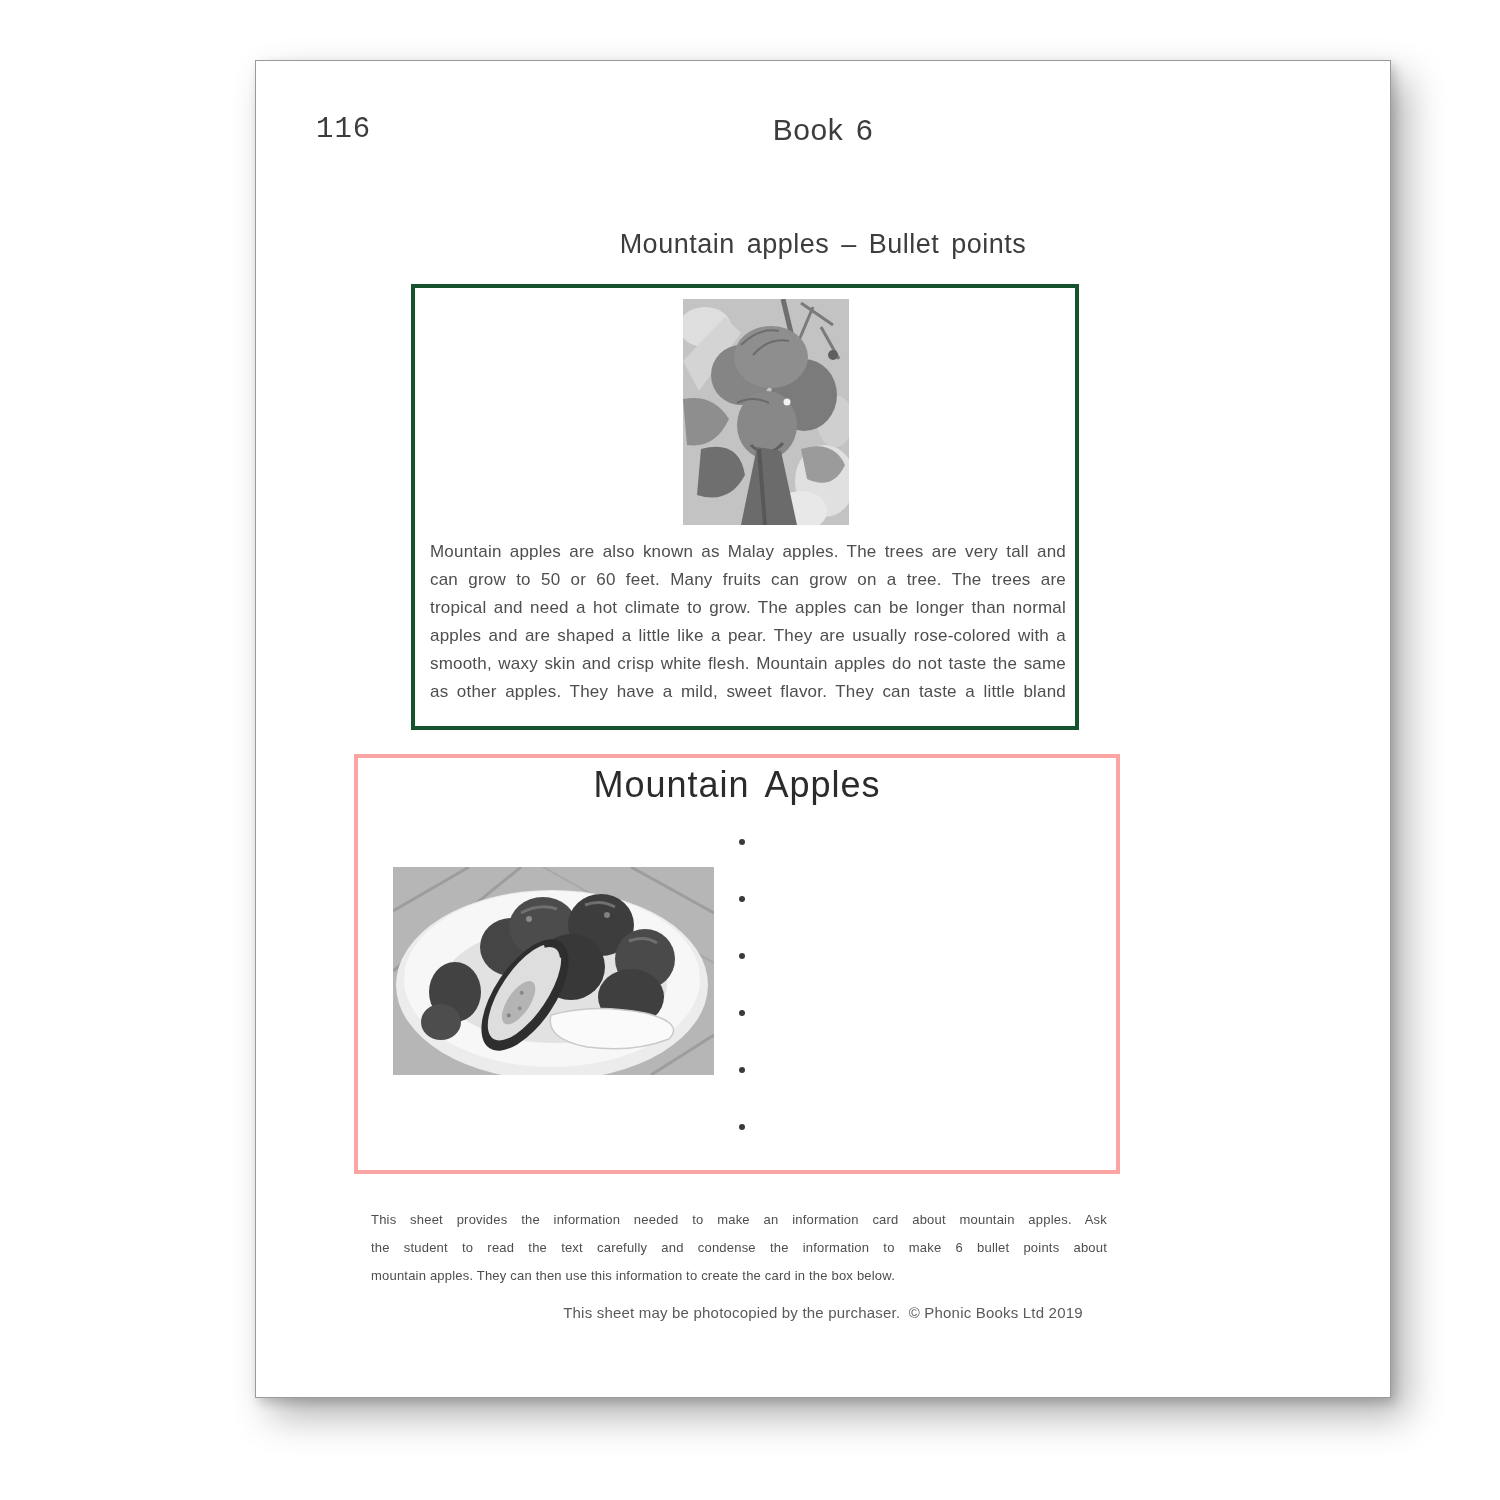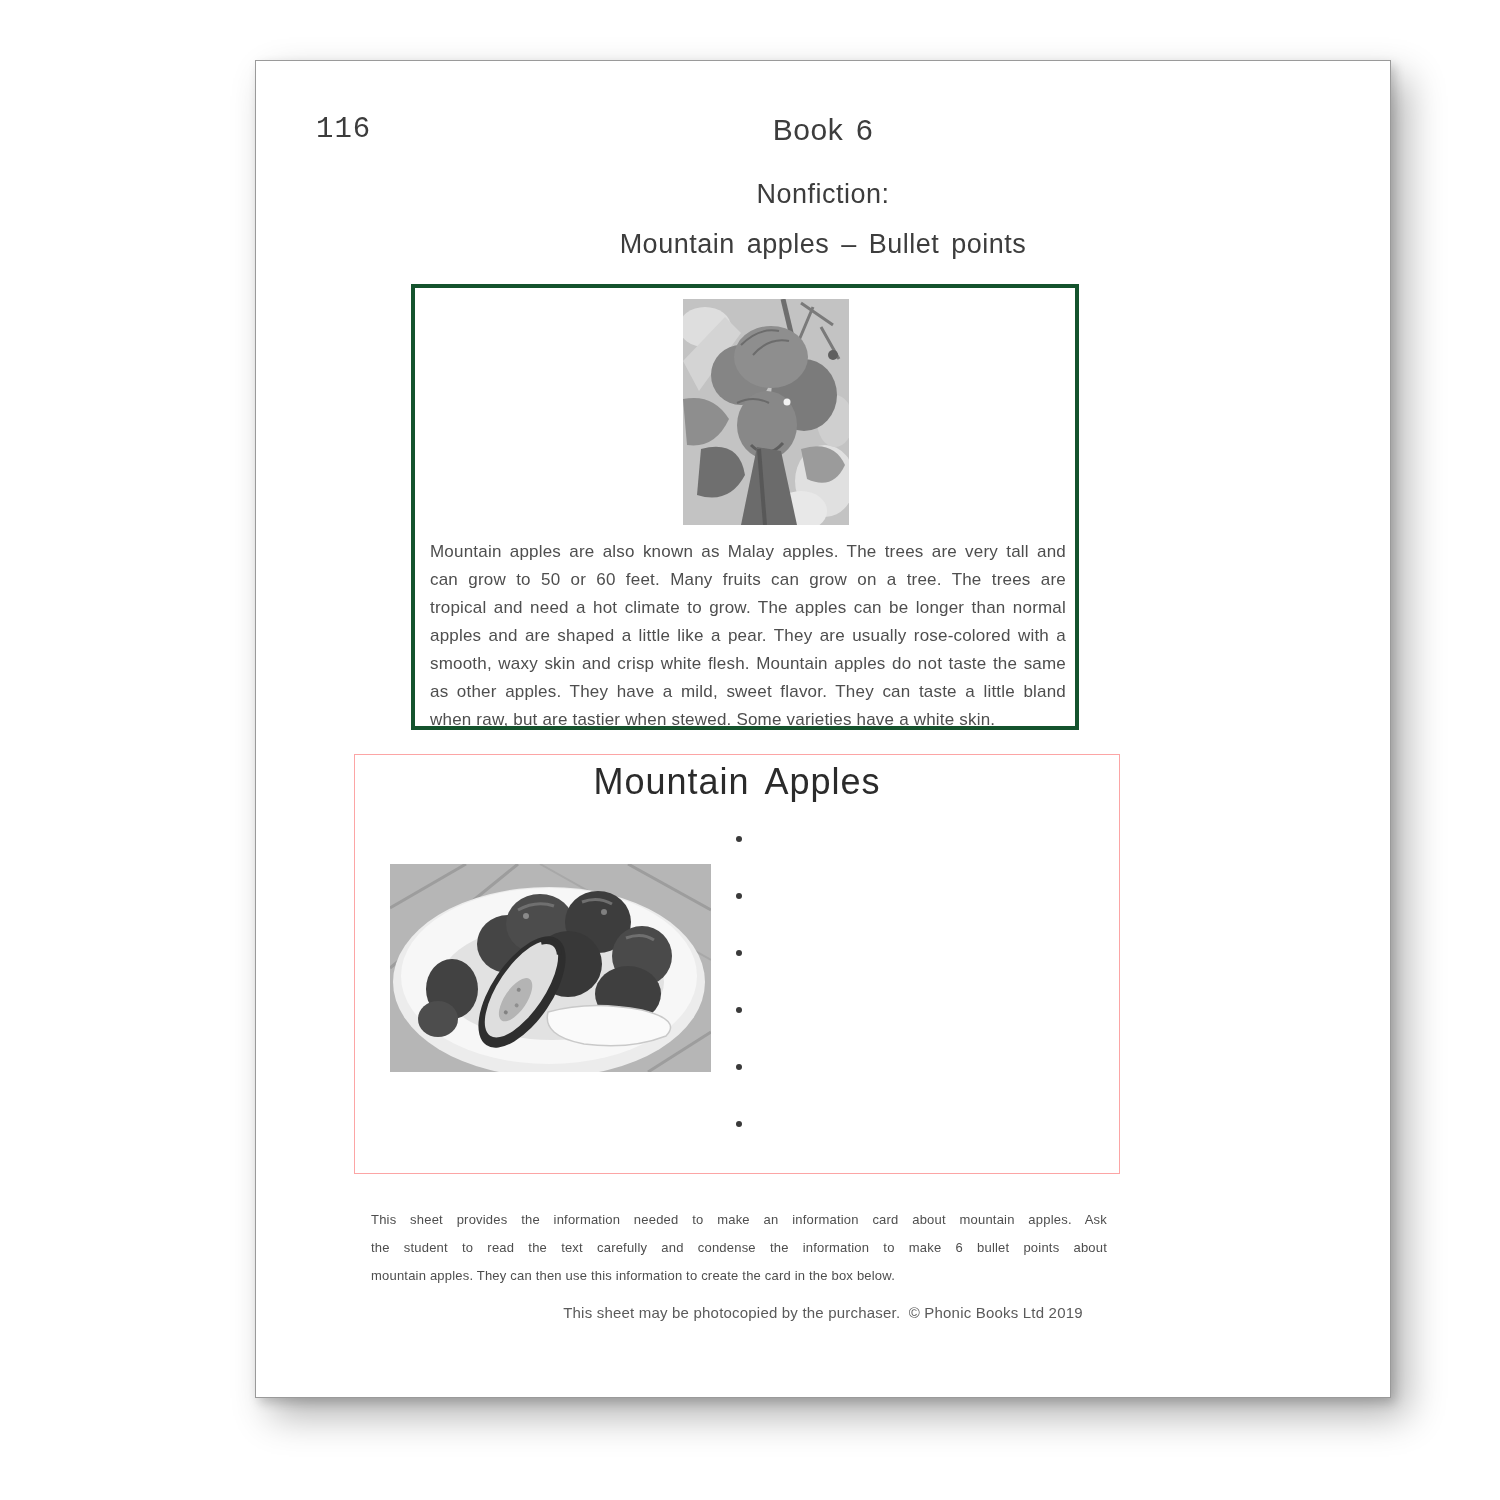--- a/index.html
+++ b/index.html
@@ -81,21 +81,21 @@
   .pline { text-align: justify; text-align-last: justify; white-space: normal; }
   .pline.last { text-align-last: left; }
 
   
   .card {
     position: absolute;
     left: 98px;
     top: 693px;
     width: 766px;
     height: 420px;
-    border: 1px solid #fca5a5;
+    border: 4px solid #fca5a5;
     background: #ffffff;
   }
   .card-title {
     position: absolute;
     left: 0;
     top: 6px;
     width: 100%;
     text-align: center;
     font-size: 36px;
     color: #2b2b2b;
@@ -152,21 +152,20 @@
   .footer .copyright { margin-left: 4px; }
 </style>
 </head>
 <body>
 
 <div class="canvas">
   <div class="page">
 
     <div class="page-number">116</div>
     <div class="center-line book-label">Book 6</div>
-    <div class="center-line section-label">Nonfiction:</div>
     <div class="center-line worksheet-title">Mountain apples – Bullet points</div>
 
     <div class="info-box">
       <div class="tree-photo">
         <svg viewBox="0 0 166 226" preserveAspectRatio="none" aria-hidden="true">
           <rect width="166" height="226" fill="#c3c3c3"></rect>
           <ellipse cx="22" cy="28" rx="26" ry="20" fill="#dedede"></ellipse>
           <path d="M0,62 L42,18 L58,34 L16,92 Z" fill="#d4d4d4"></path>
           <ellipse cx="142" cy="182" rx="30" ry="36" fill="#e0e0e0"></ellipse>
           <ellipse cx="118" cy="212" rx="26" ry="20" fill="#e8e8e8"></ellipse>
@@ -189,21 +188,20 @@
           <path d="M76,150 L82,226" stroke="#585858" stroke-width="4" fill="none"></path>
         </svg>
       </div>
       <div class="paragraph">
         <div class="pline">Mountain apples are also known as Malay apples. The trees are very tall and</div>
         <div class="pline">can grow to 50 or 60 feet. Many fruits can grow on a tree. The trees are</div>
         <div class="pline">tropical and need a hot climate to grow. The apples can be longer than normal</div>
         <div class="pline">apples and are shaped a little like a pear. They are usually rose-colored with a</div>
         <div class="pline">smooth, waxy skin and crisp white flesh. Mountain apples do not taste the same</div>
         <div class="pline">as other apples. They have a mild, sweet flavor. They can taste a little bland</div>
-        <div class="pline last">when raw, but are tastier when stewed. Some varieties have a white skin.</div>
       </div>
     </div>
 
     <div class="card">
       <div class="card-title">Mountain Apples</div>
       <div class="plate-photo">
         <svg viewBox="0 0 321 208" preserveAspectRatio="none" aria-hidden="true">
           <rect width="321" height="208" fill="#b6b6b6"></rect>
           <path d="M0,44 L76,0 M0,104 L128,0 M238,0 L321,46 M258,208 L321,168" stroke="#9d9d9d" stroke-width="3" fill="none"></path>
           <path d="M150,0 L321,96" stroke="#a8a8a8" stroke-width="2" fill="none"></path>

